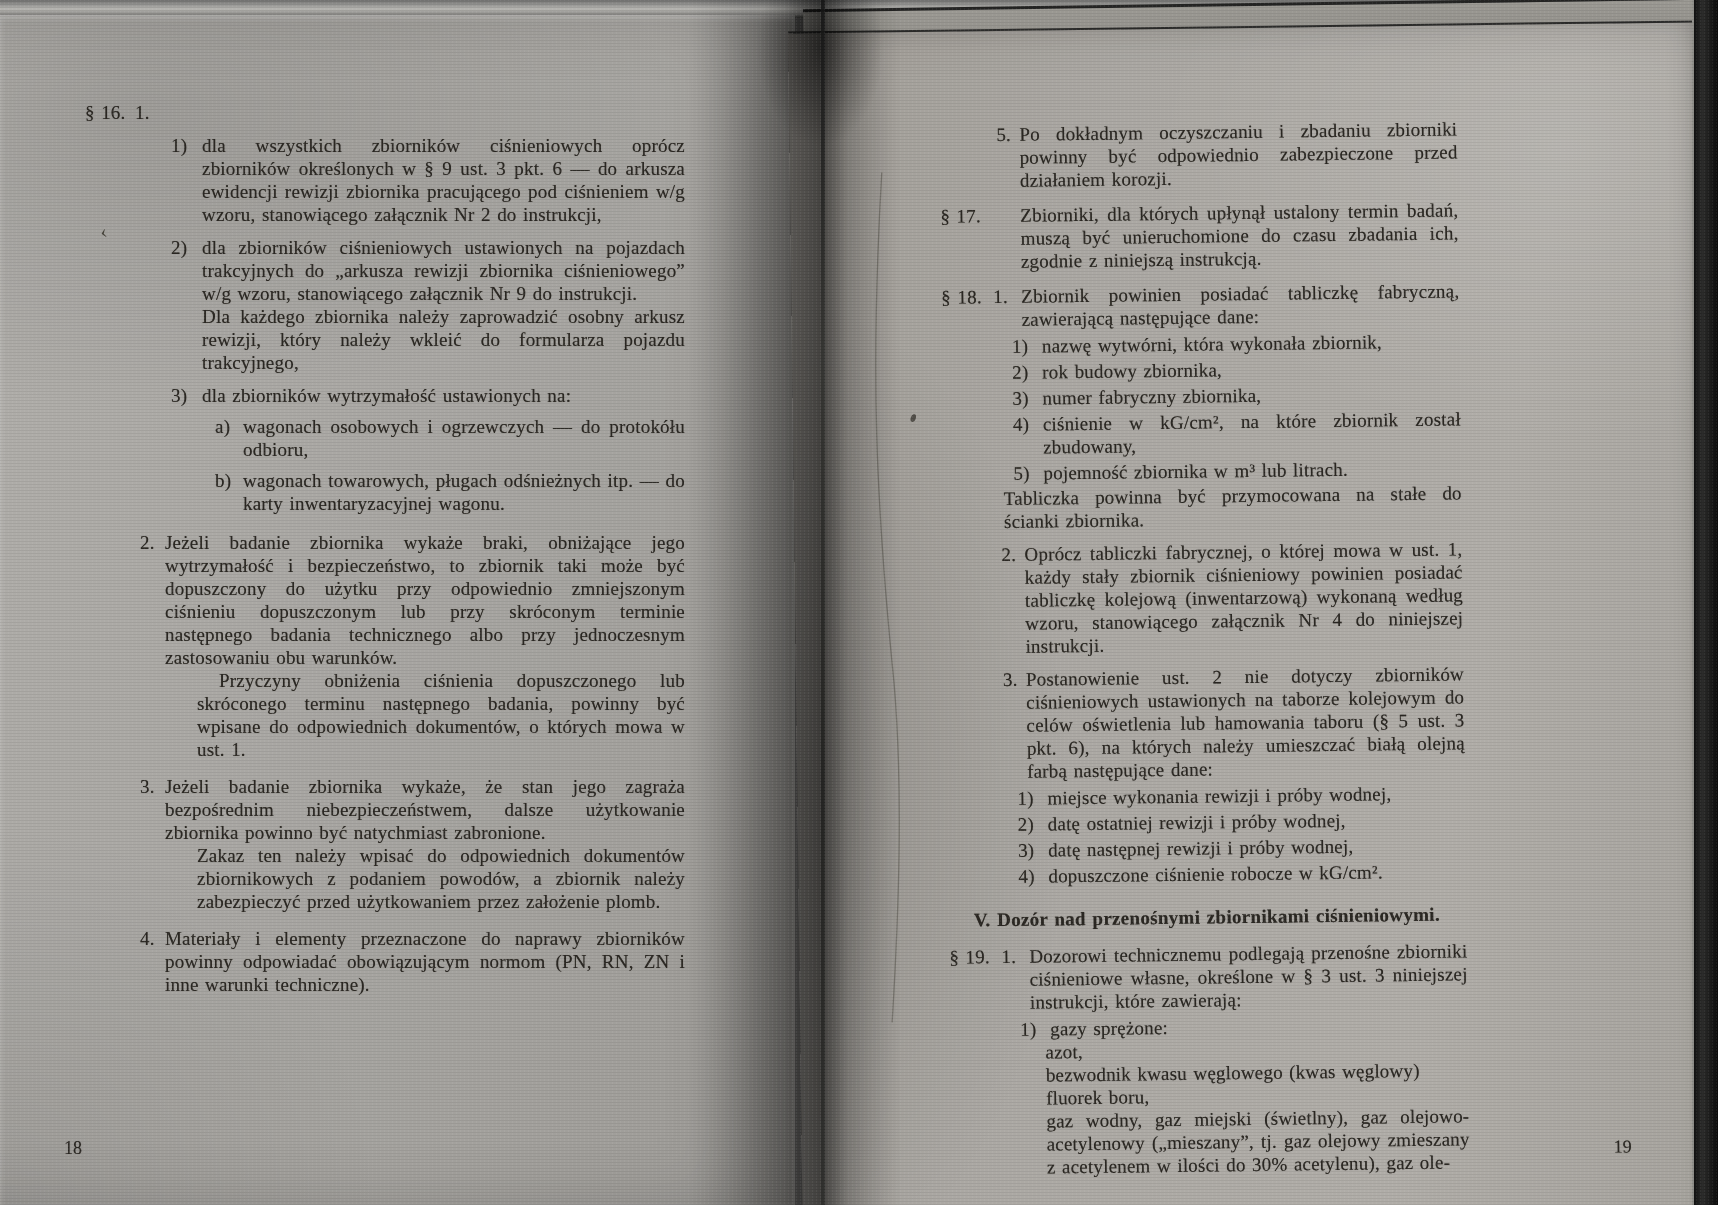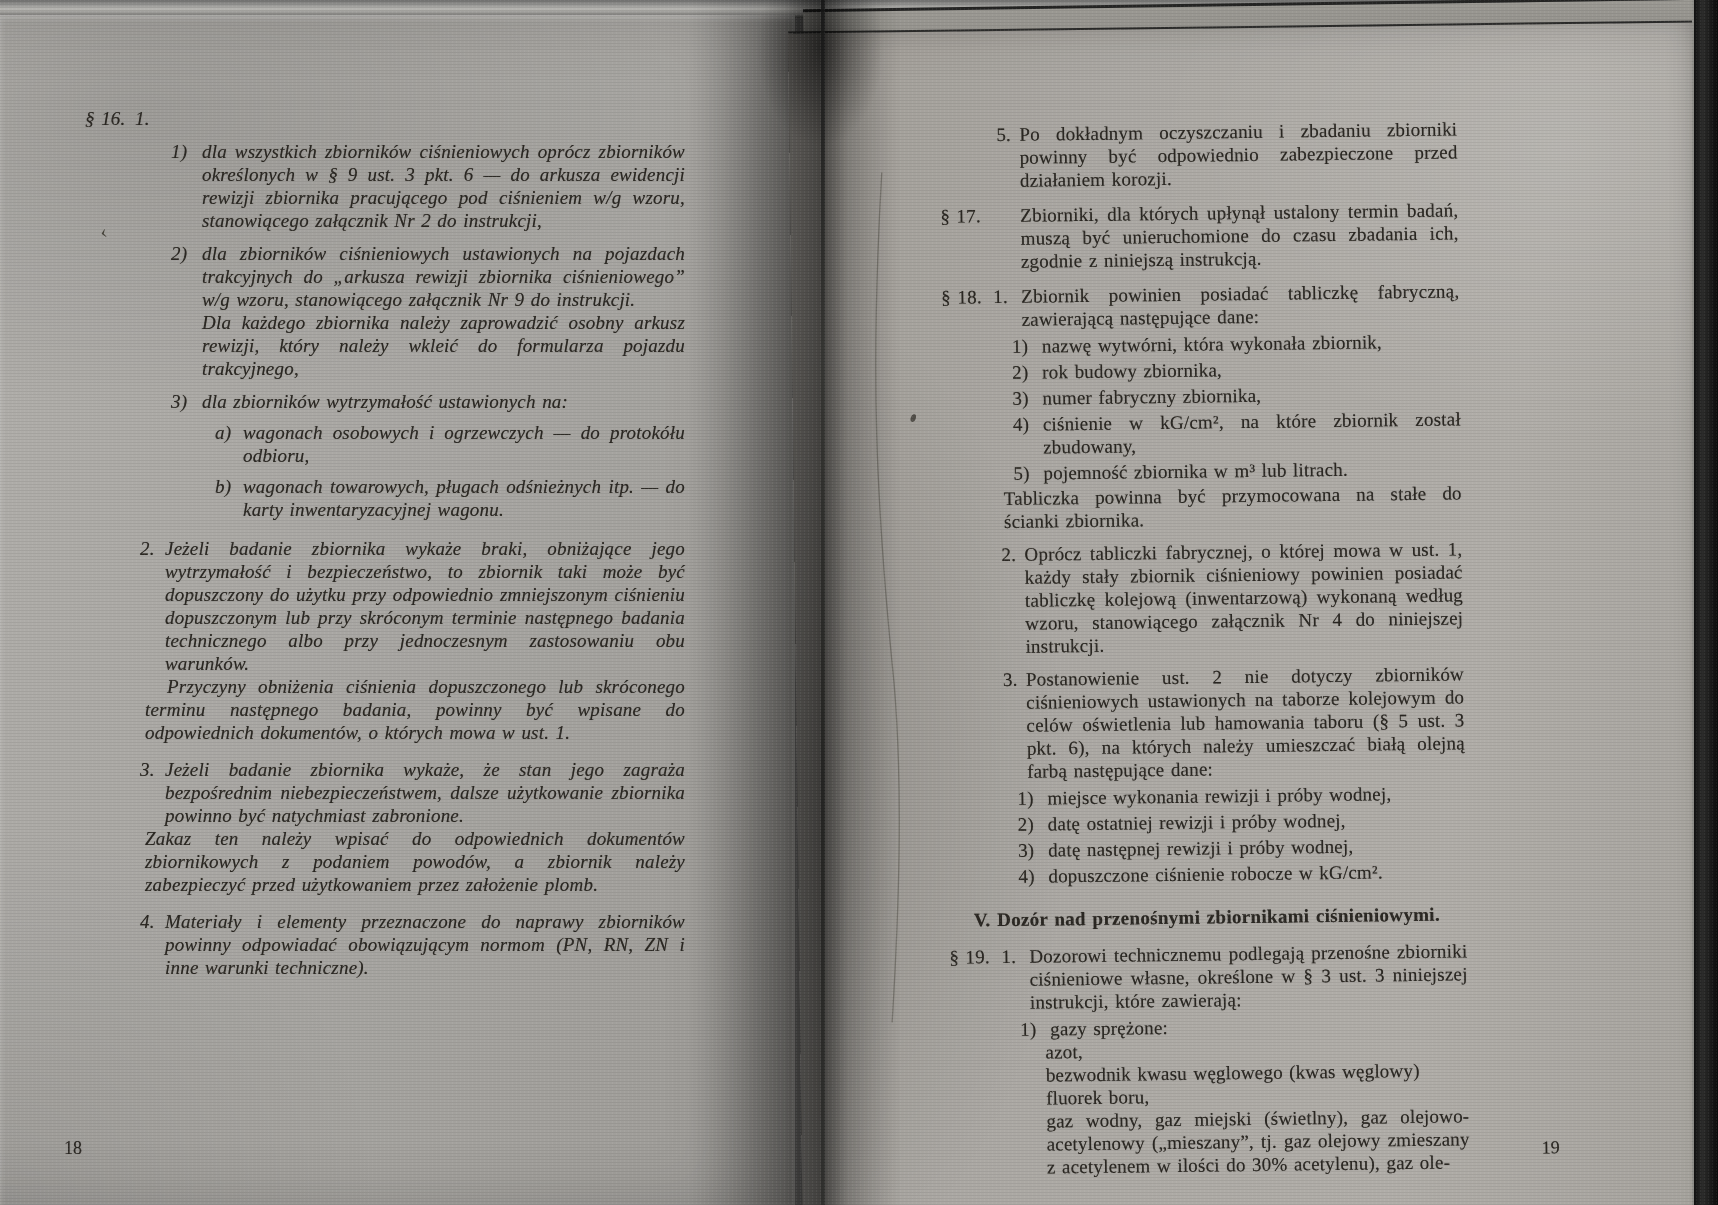--- a/index.html
+++ b/index.html
@@ -48,52 +48,52 @@
 
   
   .grain{position:absolute;inset:0;pointer-events:none;opacity:.05;
     background:repeating-linear-gradient(0deg,#000 0 1px,transparent 1px 3px),
                repeating-linear-gradient(90deg,#fff 0 1px,transparent 1px 4px);}
 
   
   .col{position:absolute;color:#2b2823;font-size:19px;line-height:23px;
        text-align:justify;letter-spacing:.2px;word-spacing:1.5px;
        text-shadow:0 0 .7px rgba(43,40,35,.55);}
-  .col-left{left:85px;top:92px;width:600px;font-style:italic;}   
+  .col-left{left:85px;top:86px;width:600px;}   
   .col-right{left:150px;top:92px;width:518px;}
 
   .row{display:flex;}
   .lbl{flex:0 0 auto;white-space:pre;}
   .txt{flex:1 1 auto;}
 
   
   .w-sect{width:50px;} .w-num{width:25px;}
   .l-num{margin-left:55px;} .l-num .lbln{width:25px;}
-  .l-contn{margin-left:60px;}
+  .l-contn{margin-left:112px;}
   .l-item{margin-left:86px;} .l-item .lbl1{width:31px;}
   .l-cont1{margin-left:117px;}
   .l-sub{margin-left:130px;} .l-sub .lbl2{width:28px;}
   .fl-indent{text-indent:22px;}
 
   
   .r-sectw{width:52px;} .r-numw{width:28px;}
   .r-item{margin-left:57px;} .r-item .lbln{width:23px;}
   .r-plate{margin-left:70px;} .r-plate .lbl1{width:30px;}
   .r-platecont{margin-left:60px;}
   .r-gas{margin-left:95px;text-align:left;}
   .r-head{margin-left:25px;font-weight:700;text-align:left;letter-spacing:.3px;}
 
   
   .mt0{margin-top:0;} .mt2{margin-top:2px;} .mt3{margin-top:3px;} .mt4{margin-top:4px;}
   .mt8{margin-top:8px;} .mt10{margin-top:10px;} .mt12{margin-top:12px;}
   .mt14{margin-top:14px;} .mt16{margin-top:16px;} .mt20{margin-top:20px;}
 
   .page-num{position:absolute;font-size:18px;color:#2b2823;text-shadow:0 0 .7px rgba(43,40,35,.5);}
   .pn-left{left:64px;top:1123px;}
-  .pn-right{left:740px;top:1113px;}  
+  .pn-right{left:812px;top:1113px;}  
 
   .stray-mark{position:absolute;left:100px;top:205px;font-size:20px;color:#454239;transform:rotate(-12deg);}
   .ink-speck{position:absolute;left:118px;top:382px;width:5px;height:8px;border-radius:50%;
              background:#3c3933;opacity:.8;transform:rotate(20deg);}
   .scratch{position:absolute;left:0;top:0;pointer-events:none;}
 </style>
 </head>
 <body>
 
 <div id="screen">

